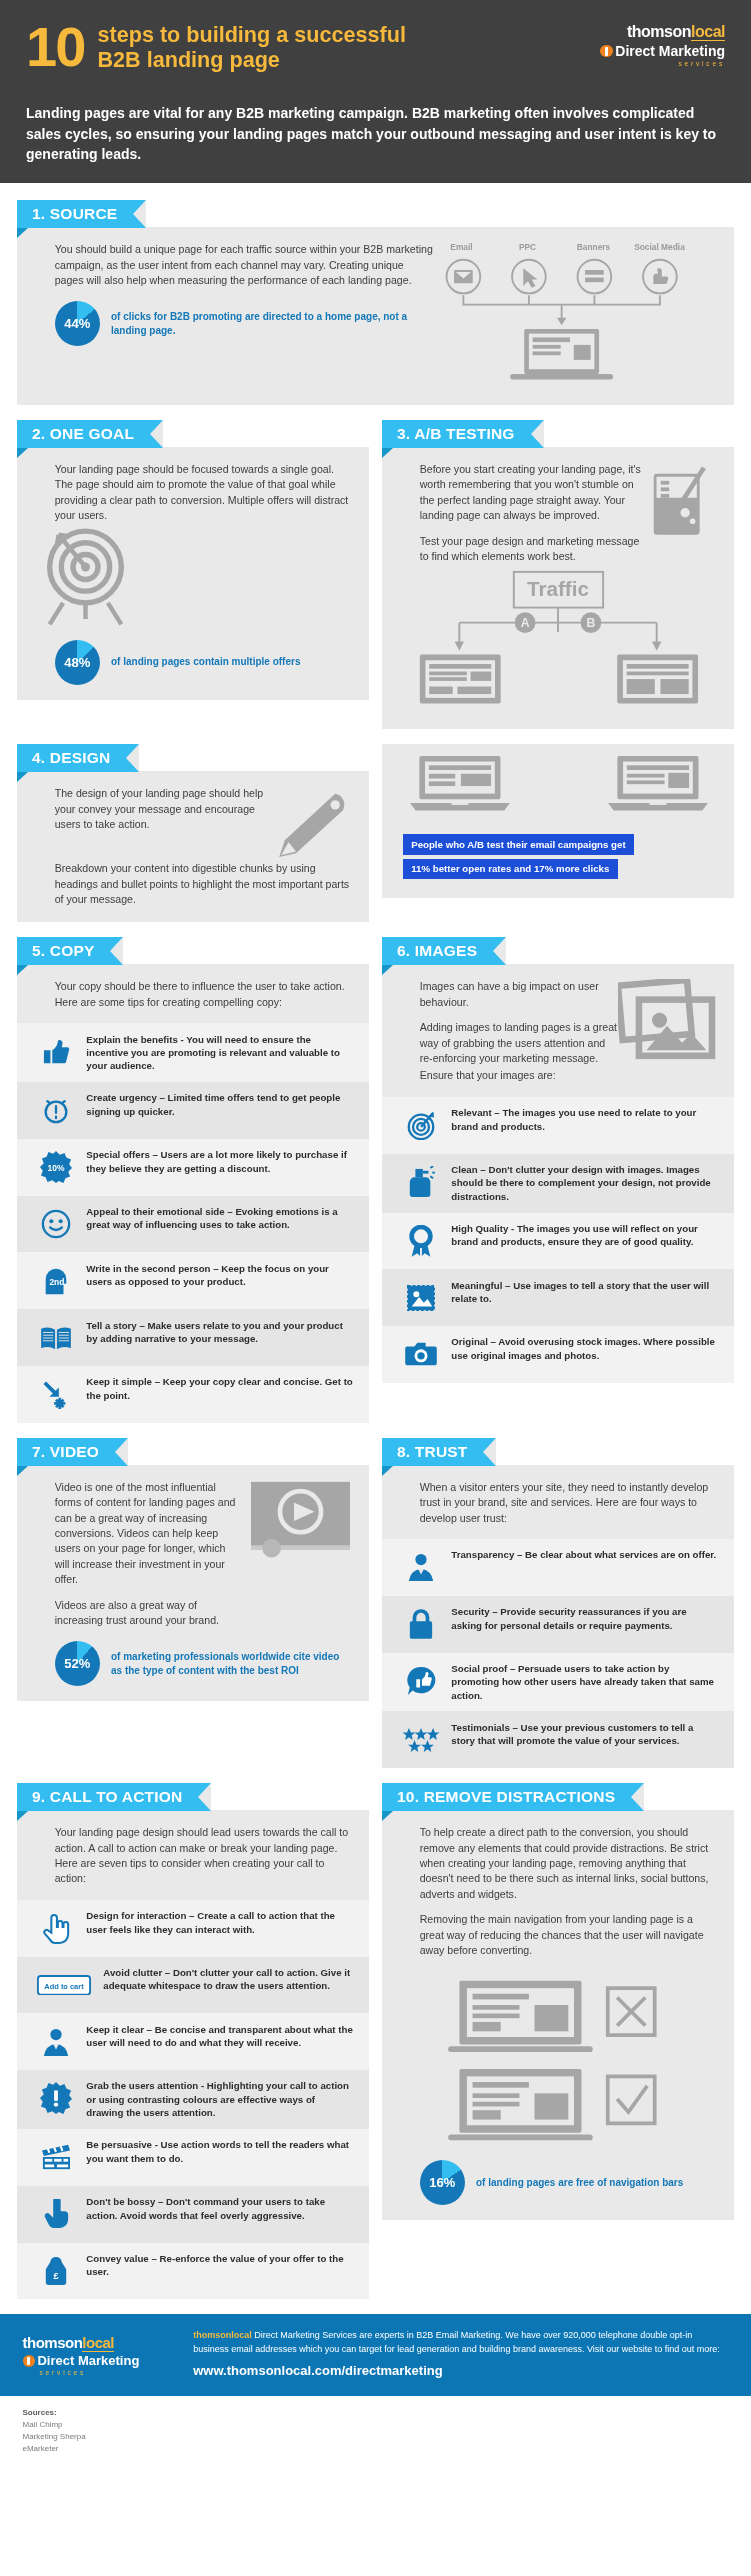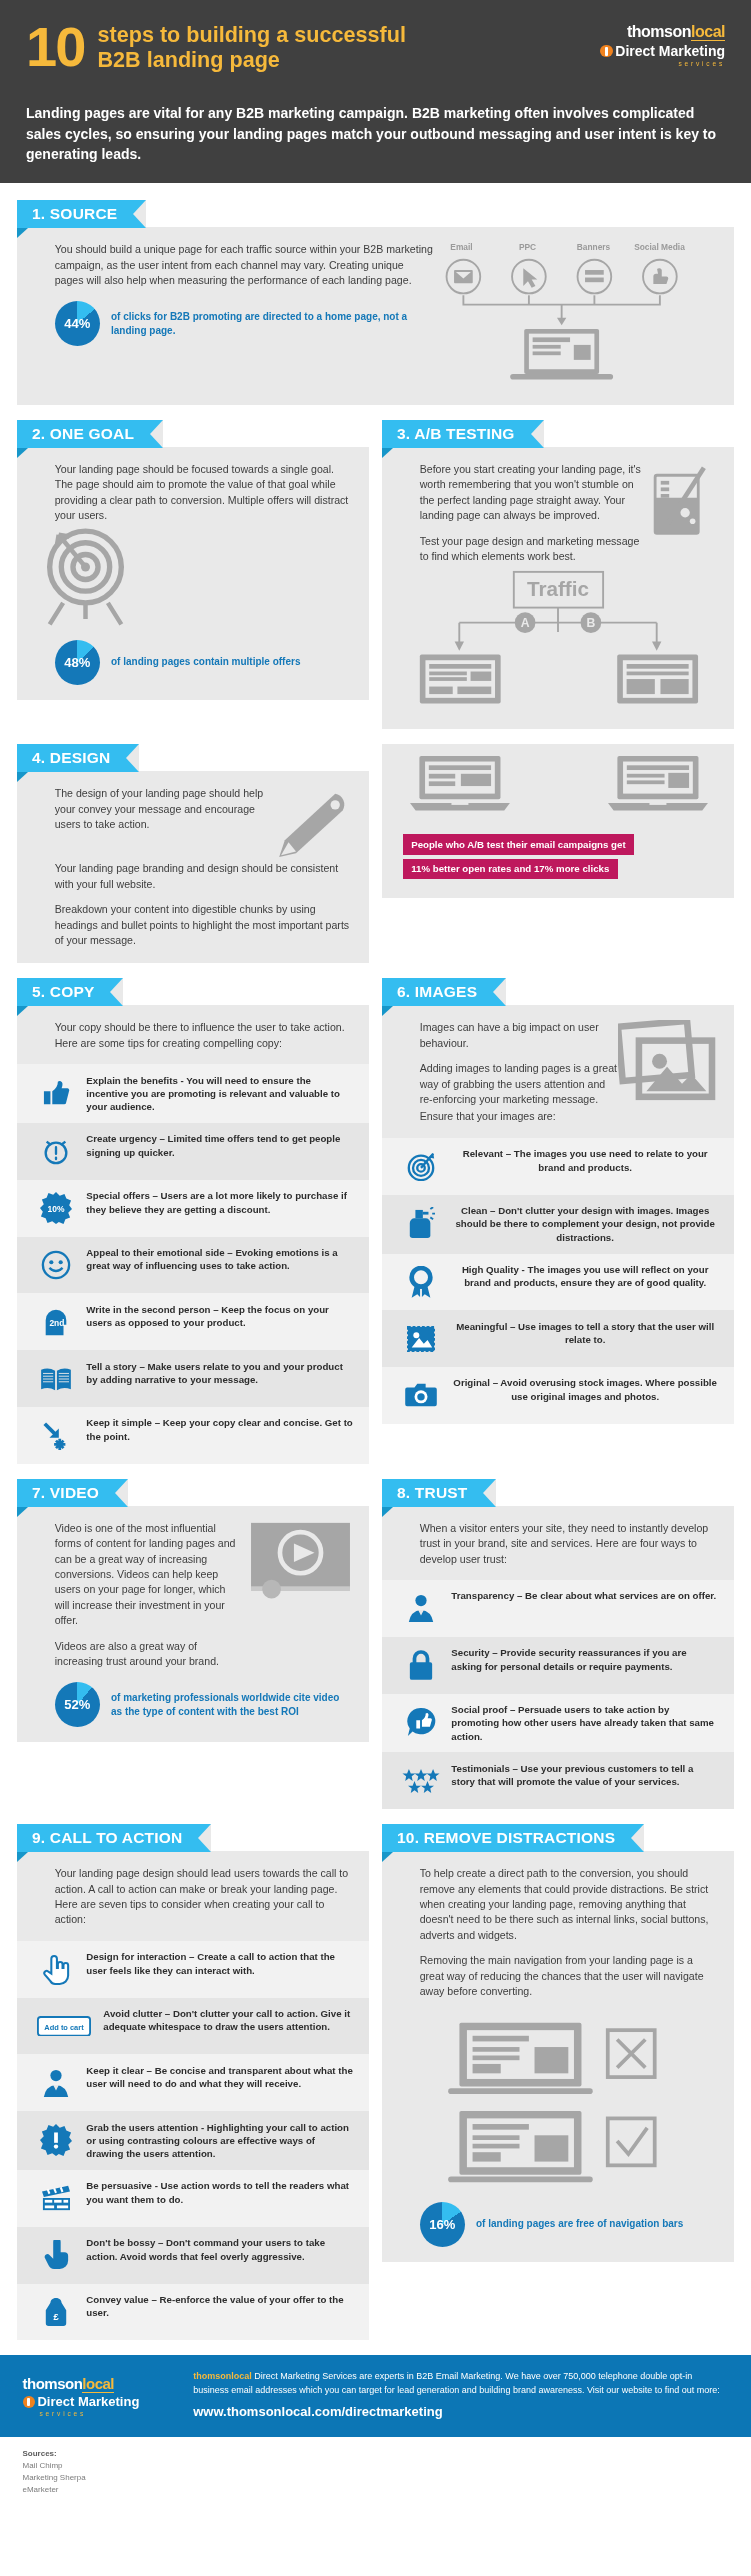--- a/index.html
+++ b/index.html
@@ -130,21 +130,21 @@
   .brow:nth-child(odd) { background: #f2f2f2; }
   .brow:nth-child(even) { background: #e5e5e5; }
   .bicon { flex: 0 0 39px; height: 38px; display: flex; align-items: center; justify-content: center; }
   .btext { font-size: 9.7px; font-weight: bold; line-height: 1.38; color: #2d2d2d; }
   .blue { fill: #1478b8; }
   .src-labels { display: flex; gap: 13px; margin-bottom: 3.8px; }
   .src-label { font-size: 8.4px; font-weight: bold; color: #9a9a9a; text-align: center; width: 53px; }
 
   .ab-banner { margin-top: 11.3px; padding-left: 3.8px; }
   .ab-line {
-    background: #be185d; color: #fff;
+    background: #1d4ed8; color: #fff;
     font-size: 9.7px; font-weight: bold;
     padding: 4.7px 8.4px; display: inline-block; margin-bottom: 3.8px;
   }
 
   
   .footer {
     background: #0c76b5;
     margin-top: 5.6px;
     padding: 15px 22.5px;
     display: flex; align-items: center; gap: 20.7px;
@@ -352,21 +352,20 @@
               <p class="indent">The design of your landing page should help your convey your message and encourage users to take action.</p>
             </div>
             <svg width="84" height="75" viewBox="0 0 90 80" style="flex:0 0 84px;">
               <g fill="#a6a6a6">
                 <path d="M72 8 a12 12 0 0 1 8 18 L30 72 L12 76 L18 58 Z"></path>
                 <path d="M22 60 L30 70 L14 74 Z" fill="#e9e9e9"></path>
                 <circle cx="72" cy="20" r="5" fill="#e9e9e9"></circle>
               </g>
             </svg>
           </div>
-          <p class="indent">Your landing page branding and design should be consistent with your full website.</p>
           <p class="indent">Breakdown your content into digestible chunks by using headings and bullet points to highlight the most important parts of your message.</p>
         </div>
       </div>
       <div class="col">
         <div class="panel" style="margin-top:0;padding-top:9.4px;">
           <svg width="100%" height="66" viewBox="0 0 330 70">
             <g fill="#a6a6a6">
               <rect x="18" y="2" width="86" height="46" rx="2"></rect>
                 <rect x="24" y="8" width="74" height="34" fill="#e9e9e9"></rect>
               <rect x="28" y="12" width="66" height="5"></rect>
@@ -486,21 +485,21 @@
               <p class="indent">Adding images to landing pages is a great way of grabbing the users attention and re-enforcing your marketing message.</p>
             </div>
             <svg width="99" height="89" viewBox="0 0 105 95" style="flex:0 0 99px;">
               <rect x="2" y="4" width="74" height="58" fill="none" stroke="#a6a6a6" stroke-width="7" transform="rotate(-5 39 33)"></rect>
               <rect x="22" y="22" width="78" height="60" fill="none" stroke="#a6a6a6" stroke-width="7"></rect>
               <circle cx="44" cy="44" r="8" fill="#a6a6a6"></circle>
               <polygon points="30,76 52,50 68,68 78,58 94,76" fill="#a6a6a6"></polygon>
             </svg>
           </div>
           <p class="indent">Ensure that your images are:</p>
-          <div class="blist" style="margin-top:13px;text-align:center;">
+          <div class="blist" style="margin-top:13px;">
             <div class="brow">
               <div class="bicon">
                 <svg width="30" height="30" viewBox="0 0 32 32">
                     <g fill="none" stroke="#1478b8" stroke-width="2.5">
                       <circle cx="16" cy="18" r="13"></circle>
                       <circle cx="16" cy="18" r="8.5"></circle>
                       <circle cx="16" cy="18" r="4"></circle>
                     </g>
                     <path d="M16 18 L29 3" stroke="#1478b8" stroke-width="2.5"></path>
                     <polygon class="blue" points="29,2 30,8 24,7"></polygon>
@@ -772,21 +771,21 @@
   <div class="footer">
     <div class="f-logo">
       <div class="logo-line1"><span>thomson</span><span class="lo">local</span></div>
       <div class="logo-line2">
           <span class="logo-dot"></span>
           <span>Direct Marketing</span>
         </div>
       <div class="logo-line3">services</div>
     </div>
     <div class="f-text">
-      <span class="fl"><b>thomsonlocal</b><span> Direct Marketing Services are experts in B2B Email Marketing. We have over 750,000 telephone double opt-in business email addresses which you can target for lead generation and building brand awareness. Visit our website to find out more:</span></span>
+      <span class="fl"><b>thomsonlocal</b><span> Direct Marketing Services are experts in B2B Email Marketing. We have over 920,000 telephone double opt-in business email addresses which you can target for lead generation and building brand awareness. Visit our website to find out more:</span></span>
       <a class="f-url">www.thomsonlocal.com/directmarketing</a>
     </div>
   </div>
 
   <div class="sources">
     <div class="s-title">Sources:</div>
     <div>Mail Chimp</div>
     <div>Marketing Sherpa</div>
     <div>eMarketer</div>
   </div>

